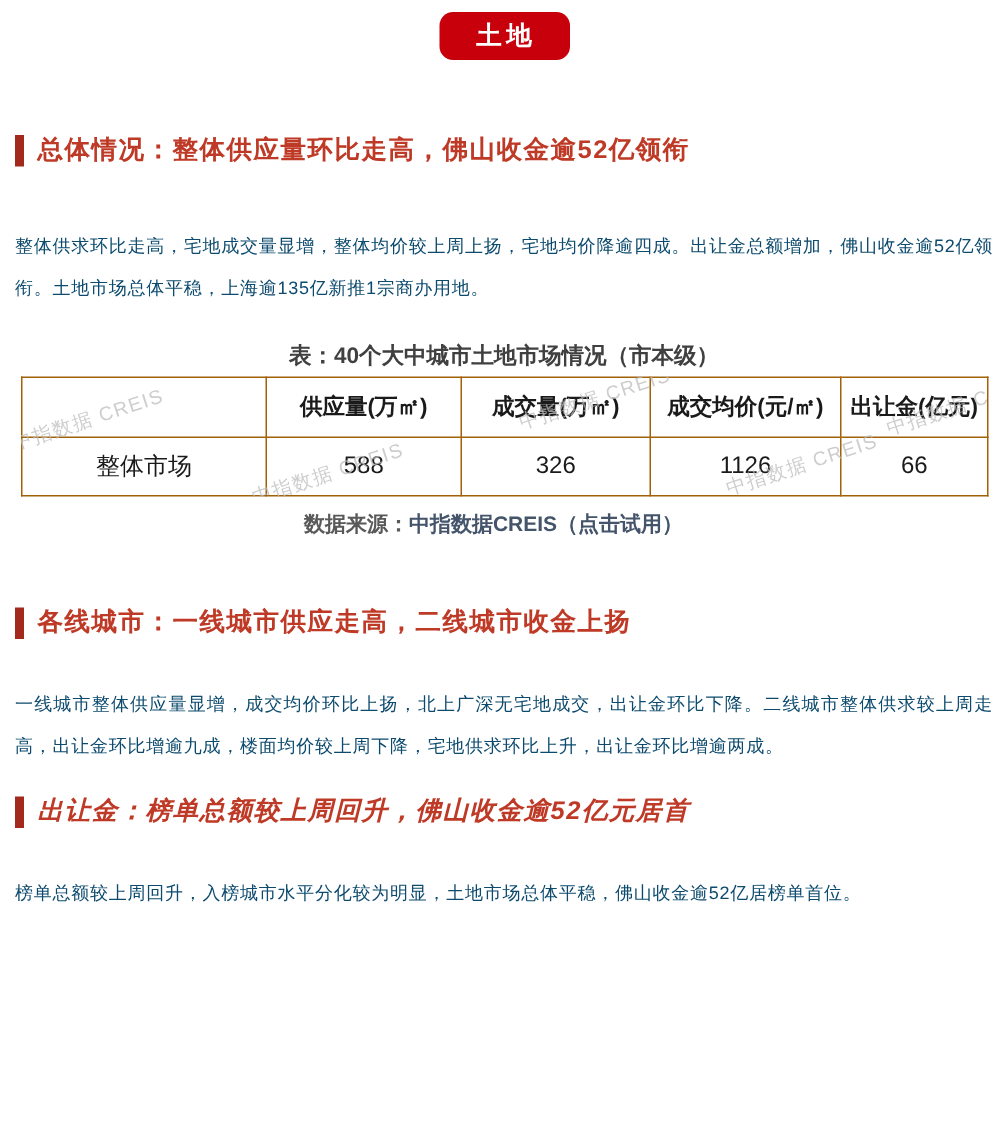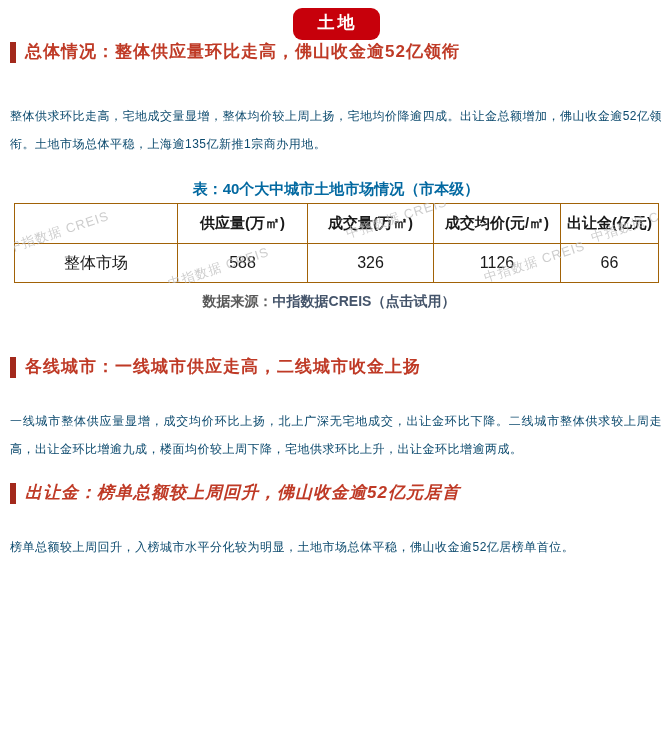--- a/index.html
+++ b/index.html
@@ -13,31 +13,30 @@
   .badge-row { display: flex; justify-content: center; margin-top: 8px; }
   .badge {
     background: #c7000b;
     color: #ffffff;
     font-size: 17px;
     font-weight: bold;
     letter-spacing: 3px;
     padding: 7px 22px 7px 25px;
     border-radius: 9px;
     line-height: 18px;
-    font-family: Liberation Mono, monospace;
   }
 
   
   .section-heading {
     display: flex;
     align-items: center;
     margin-left: 10px;
     margin-right: 10px;
   }
-  .h1-pos { }
+  .h1-pos { margin-top: 48px; }
   .h2-pos { margin-top: 44px; }
   .h3-pos { margin-top: 18px; font-style: italic; }
   .heading-bar {
     display: inline-block;
     width: 6px;
     height: 21px;
     background: #a3291c;
     margin-right: 9px;
     flex: 0 0 auto;
   }
@@ -60,21 +59,21 @@
   }
   .p2-pos { margin-top: 28px; }
   .p3-pos { margin-top: 28px; }
 
   
   .table-title {
     margin-top: 22px;
     text-align: center;
     font-size: 15px;
     font-weight: bold;
-    color: #0369a1;
+    color: #404040;
   }
   .table-wrap {
     position: relative;
     width: 644px;
     margin: 4px auto 0 auto;
   }
   table.data-table {
     width: 100%;
     border-collapse: collapse;
     table-layout: fixed;

